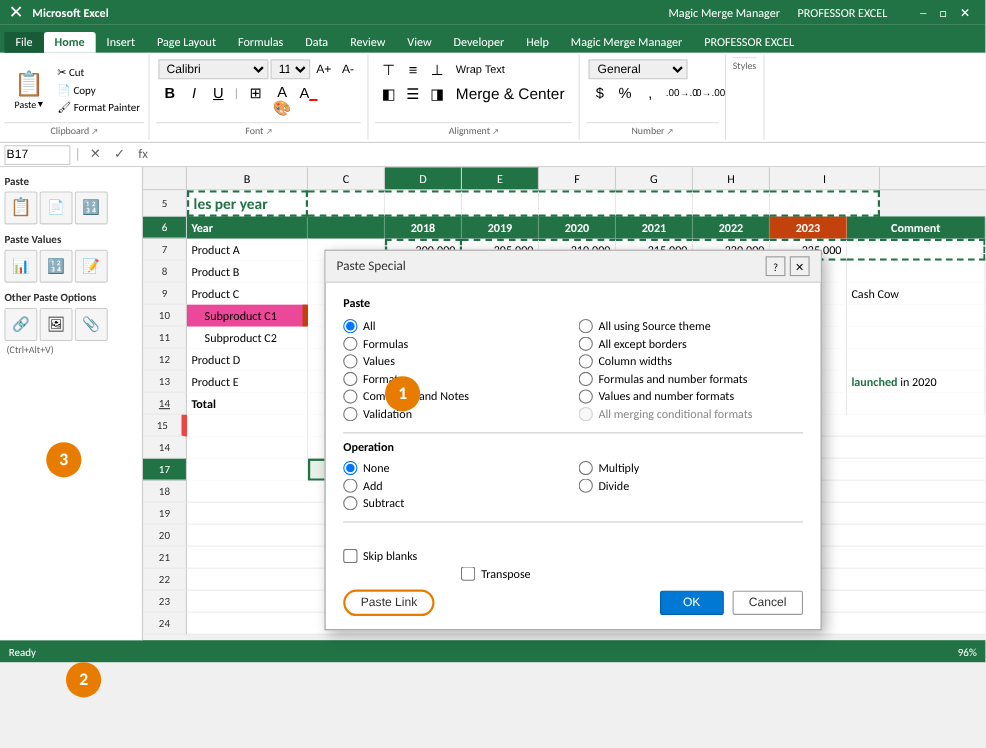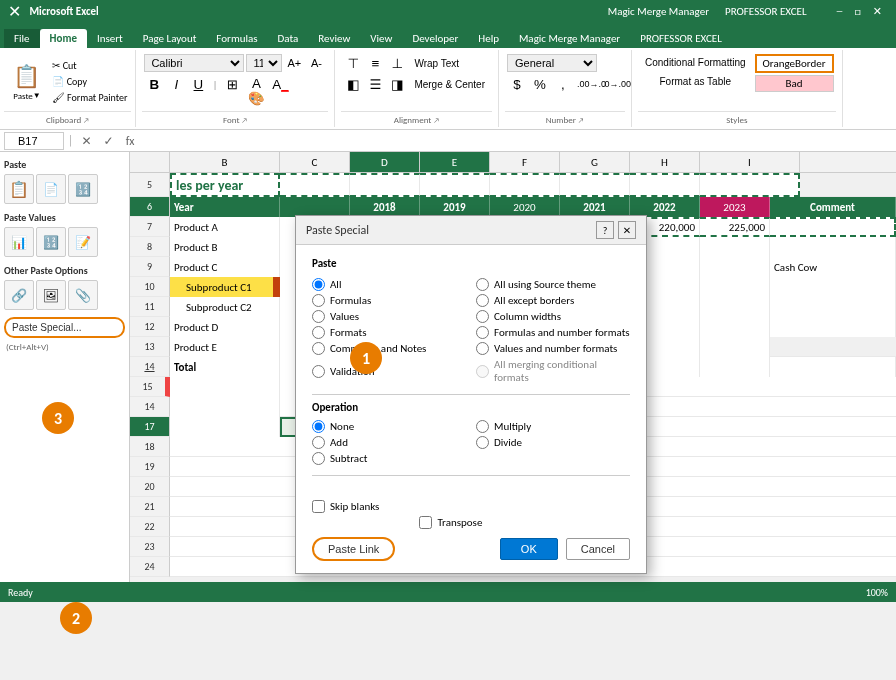--- a/index.html
+++ b/index.html
@@ -82,21 +82,21 @@
       <div style="display:flex; gap:2px; align-items:center;">
         <button style="width:20px; height:18px; border:1px solid transparent; background:none; cursor:pointer;">⊤</button>
         <button style="width:20px; height:18px; border:1px solid transparent; background:none; cursor:pointer;">≡</button>
         <button style="width:20px; height:18px; border:1px solid transparent; background:none; cursor:pointer;">⊥</button>
         <button style="padding:1px 4px; border:1px solid transparent; background:none; cursor:pointer; font-size:10px;">Wrap Text</button>
       </div>
       <div style="display:flex; gap:2px; align-items:center;">
         <button style="width:20px; height:18px; border:1px solid transparent; background:none; cursor:pointer;">◧</button>
         <button style="width:20px; height:18px; border:1px solid transparent; background:none; cursor:pointer;">☰</button>
         <button style="width:20px; height:18px; border:1px solid transparent; background:none; cursor:pointer;">◨</button>
-        <button style="padding:1px 4px; border:1px solid transparent; background:none; cursor:pointer; font-size:10px;">Merge &amp; Center</button>
+        <button style="padding:1px 4px; border:1px solid transparent; background:none; cursor:pointer; font-size:14px;">Merge &amp; Center</button>
       </div>
     </div>
     <div style="font-size:9px; color:#666; text-align:center; border-top:1px solid #e0e0e0; padding-top:2px;">Alignment <span style="font-size:7px;">↗</span></div>
   </div>
 
   <div style="border-right:1px solid #e0e0e0; padding:2px 6px; display:flex; flex-direction:column;">
     <div style="display:flex; flex-direction:column; gap:3px; flex:1; padding:2px;">
       <select style="border:1px solid #ccc; padding:1px 3px; font-size:11px; width:90px;">
         <option>General</option>
       </select>
@@ -105,36 +105,26 @@
         <button style="width:20px; height:18px; border:1px solid transparent; background:none; cursor:pointer;">%</button>
         <button style="width:20px; height:18px; border:1px solid transparent; background:none; cursor:pointer;">,</button>
         <button style="width:22px; height:18px; border:1px solid transparent; background:none; cursor:pointer; font-size:9px;">.00→.0</button>
         <button style="width:22px; height:18px; border:1px solid transparent; background:none; cursor:pointer; font-size:9px;">.0→.00</button>
       </div>
     </div>
     <div style="font-size:9px; color:#666; text-align:center; border-top:1px solid #e0e0e0; padding-top:2px;">Number <span style="font-size:7px;">↗</span></div>
   </div>
 
   <div style="border-right:1px solid #e0e0e0; padding:2px 6px; display:flex; flex-direction:column;">
-    <div style="display:flex; gap:4px; align-items:flex-start; flex:1; padding:2px;">
-      <div style="display:flex; flex-direction:column; gap:2px;">
-        <button style="padding:2px 4px; border:1px solid transparent; background:none; cursor:pointer; font-size:10px; white-space:nowrap;">Conditional Formatting</button>
-        <button style="padding:2px 4px; border:1px solid transparent; background:none; cursor:pointer; font-size:10px; white-space:nowrap;">Format as Table</button>
-      </div>
-      <div style="display:flex; flex-direction:column; gap:2px;">
-        <div style="border:2px solid #e87c00; padding:1px 6px; font-size:11px; min-width:60px; text-align:center; cursor:pointer;">OrangeBorder</div>
-        <div style="background:#ffc7ce; border:1px solid #ccc; padding:1px 6px; font-size:11px; min-width:60px; text-align:center;">Bad</div>
-      </div>
-    </div>
     <div style="font-size:9px; color:#666; text-align:center; border-top:1px solid #e0e0e0; padding-top:2px;">Styles</div>
   </div>
 </div>
 
 <div style="background:white; border-bottom:1px solid #ccc; height:22px; display:flex; align-items:center; padding:0 4px; gap:4px;">
-  <input type="text" value="B17" style="width: 60px; border: 1px solid rgb(204, 204, 204); height: 18px; font-size: 11px; padding: 0px 13px;">
+  <input type="text" value="B17" style="width: 60px; border: 1px solid rgb(204, 204, 204); height: 18px; font-size: 11px; padding: 0px 1px;">
   <span style="color:#999;">│</span>
   <span style="font-size:12px; cursor:pointer; color:#666; padding:0 4px;">✕</span>
   <span style="font-size:12px; cursor:pointer; color:#666; padding:0 4px;">✓</span>
   <span style="font-size:12px; cursor:pointer; color:#666; padding:0 4px;">fx</span>
   <input type="text" value="" style="flex: 1 1 0%; border: none; outline: none; font-size: 11px; padding: 0px 4px;">
 </div>
 
 <div style="display:flex; position:relative; height:430px;">
 
   <div style="width:130px; min-width:130px; background:white; border-right:1px solid #ccc; padding:4px; display:flex; flex-direction:column; gap:3px; overflow-y:auto;">
@@ -149,23 +139,20 @@
       <div style="width:30px; height:30px; background:#f5f5f5; border:1px solid #ccc; border-radius:2px; display:flex; align-items:center; justify-content:center; cursor:pointer; font-size:13px;">📊</div>
       <div style="width:30px; height:30px; background:#f5f5f5; border:1px solid #ccc; border-radius:2px; display:flex; align-items:center; justify-content:center; cursor:pointer; font-size:13px;">🔢</div>
       <div style="width:30px; height:30px; background:#f5f5f5; border:1px solid #ccc; border-radius:2px; display:flex; align-items:center; justify-content:center; cursor:pointer; font-size:13px;">📝</div>
     </div>
     <div style="font-size:10px; font-weight:bold; color:#333; margin-top:4px;">Other Paste Options</div>
     <div style="display:flex; gap:2px; align-items:center;">
       <div style="width:30px; height:30px; background:#f5f5f5; border:1px solid #ccc; border-radius:2px; display:flex; align-items:center; justify-content:center; cursor:pointer; font-size:13px;">🔗</div>
       <div style="width:30px; height:30px; background:#f5f5f5; border:1px solid #ccc; border-radius:2px; display:flex; align-items:center; justify-content:center; cursor:pointer; font-size:13px;">🖼</div>
       <div style="width:30px; height:30px; background:#f5f5f5; border:1px solid #ccc; border-radius:2px; display:flex; align-items:center; justify-content:center; cursor:pointer; font-size:13px;">📎</div>
     </div>
-    <button style="background:none; border:2px solid #e87c00; border-radius:10px; padding:3px 6px; color:#333; font-size:10px; cursor:pointer; display:flex; align-items:center; gap:2px; margin-top:4px; white-space:nowrap;">
-      <span>Paste Special...</span>
-    </button>
     <div style="font-size:9px; color:#666; padding-left:2px;">(Ctrl+Alt+V)</div>
   </div>
 
   <div style="flex:1; overflow:hidden; display:flex; flex-direction:column;">
 
     <div style="display:flex; background:#f2f2f2; border-bottom:1px solid #ccc; min-height:20px;">
       <div style="width:40px; min-width:40px; border-right:1px solid #ccc; height:20px;"></div>
       <div style="width:110px; min-width:110px; border-right:1px solid #ccc; height:20px; display:flex; align-items:center; justify-content:center; font-size:11px; background:#f2f2f2;">B</div>
       <div style="width:70px; min-width:70px; border-right:1px solid #ccc; height:20px; display:flex; align-items:center; justify-content:center; font-size:11px; background:#f2f2f2;">C</div>
       <div style="width:70px; min-width:70px; border-right:1px solid #ccc; height:20px; display:flex; align-items:center; justify-content:center; font-size:11px; background:#217346; color:white;">D</div>
@@ -212,24 +199,24 @@
           <div style="width:70px; border-right:1px solid #e8e8e8; height:24px; background:white; border-top:2px dashed #217346; border-bottom:2px dashed #217346;"></div>
           <div style="width:70px; border-right:1px solid #e8e8e8; height:24px; background:white; border-top:2px dashed #217346; border-bottom:2px dashed #217346;"></div>
           <div style="width:100px; border-right:1px solid #e8e8e8; height:24px; background:white; border-top:2px dashed #217346; border-right:2px dashed #217346; border-bottom:2px dashed #217346;"></div>
         </div>
 
         <div style="display:flex; height:20px; border-bottom:1px solid #e8e8e8; background:#217346;">
           <div style="width:110px; border-right:1px solid rgba(255,255,255,0.3); height:20px; background:#217346; color:white; font-weight:bold; padding:0 4px; display:flex; align-items:center;">Year</div>
           <div style="width:70px; border-right:1px solid rgba(255,255,255,0.3); height:20px; background:#217346;"></div>
           <div style="width:70px; border-right:1px solid rgba(255,255,255,0.3); height:20px; background:#217346; color:white; font-weight:bold; display:flex; align-items:center; justify-content:center;">2018</div>
           <div style="width:70px; border-right:1px solid rgba(255,255,255,0.3); height:20px; background:#217346; color:white; font-weight:bold; display:flex; align-items:center; justify-content:center;">2019</div>
-          <div style="width:70px; border-right:1px solid rgba(255,255,255,0.3); height:20px; background:#217346; color:white; font-weight:normal; display:flex; align-items:center; justify-content:center;">2020</div>
+          <div style="width:70px; border-right:1px solid rgba(255,255,255,0.3); height:20px; background:#217346; color:white; font-weight:bold; display:flex; align-items:center; justify-content:center;">2020</div>
           <div style="width:70px; border-right:1px solid rgba(255,255,255,0.3); height:20px; background:#217346; color:white; font-weight:bold; display:flex; align-items:center; justify-content:center;">2021</div>
           <div style="width:70px; border-right:1px solid rgba(255,255,255,0.3); height:20px; background:#217346; color:white; font-weight:bold; display:flex; align-items:center; justify-content:center;">2022</div>
-          <div style="width:70px; border-right:1px solid rgba(255,255,255,0.3); height:20px; background:#be185d; color:white; font-weight:normal; display:flex; align-items:center; justify-content:center;">2023</div>
+          <div style="width:70px; border-right:1px solid rgba(255,255,255,0.3); height:20px; background:#c2410c; color:white; font-weight:bold; display:flex; align-items:center; justify-content:center;">2023</div>
           <div style="width:100px; border-right:1px solid rgba(255,255,255,0.3); height:20px; background:#217346; color:white; font-weight:bold; display:flex; align-items:center; justify-content:center; flex:1;">Comment</div>
         </div>
 
         <div style="display:flex; height:20px; border-bottom:1px solid #e8e8e8;">
           <div style="width:110px; border-right:1px solid #e8e8e8; height:20px; background:white; padding:0 4px; display:flex; align-items:center; font-size:11px;">Product A</div>
           <div style="width:70px; border-right:1px solid #e8e8e8; height:20px; background:white;"></div>
           <div style="width:70px; border-right:1px solid #e8e8e8; height:20px; background:white; padding:0 4px; display:flex; align-items:center; justify-content:flex-end; font-size:11px; border:2px dashed #217346;">200,000</div>
           <div style="width:70px; border-right:1px solid #e8e8e8; height:20px; background:white; padding:0 4px; display:flex; align-items:center; justify-content:flex-end; font-size:11px; border-top:2px dashed #217346; border-bottom:2px dashed #217346;">205,000</div>
           <div style="width:70px; border-right:1px solid #e8e8e8; height:20px; background:white; padding:0 4px; display:flex; align-items:center; justify-content:flex-end; font-size:11px; border-top:2px dashed #217346; border-bottom:2px dashed #217346;">210,000</div>
           <div style="width:70px; border-right:1px solid #e8e8e8; height:20px; background:white; padding:0 4px; display:flex; align-items:center; justify-content:flex-end; font-size:11px; border-top:2px dashed #217346; border-bottom:2px dashed #217346;">215,000</div>
@@ -256,21 +243,21 @@
           <div style="width:70px; border-right:1px solid #e8e8e8; height:20px; background:white; padding:0 4px; display:flex; align-items:center; justify-content:flex-end; font-size:11px;">650,000</div>
           <div style="width:70px; border-right:1px solid #e8e8e8; height:20px; background:white; padding:0 4px; display:flex; align-items:center; justify-content:flex-end; font-size:11px;">655</div>
           <div style="width:70px; border-right:1px solid #e8e8e8; height:20px; background:white;"></div>
           <div style="width:70px; border-right:1px solid #e8e8e8; height:20px; background:white;"></div>
           <div style="width:70px; border-right:1px solid #e8e8e8; height:20px; background:white;"></div>
           <div style="width:70px; border-right:1px solid #e8e8e8; height:20px; background:white;"></div>
           <div style="flex:1; border-right:1px solid #e8e8e8; height:20px; background:white; padding:0 4px; font-size:11px; display:flex; align-items:center;">Cash Cow</div>
         </div>
 
         <div style="display:flex; height:20px; border-bottom:1px solid #e8e8e8;">
-          <div style="width:110px; border-right:7px solid #c2410c; height:20px; background:#fde047; padding:0 4px 0 16px; display:flex; align-items:center; font-size:11px;">Subproduct C1</div>
+          <div style="width:110px; border-right:5px solid #c2410c; height:20px; background:#ec4899; padding:0 4px 0 16px; display:flex; align-items:center; font-size:11px;">Subproduct C1</div>
           <div style="width:70px; border-right:1px solid #e8e8e8; height:20px; background:white;"></div>
           <div style="width:70px; border-right:1px solid #e8e8e8; height:20px; background:white; padding:0 4px; display:flex; align-items:center; justify-content:flex-end; font-size:11px;">600,000</div>
           <div style="width:70px; border-right:1px solid #e8e8e8; height:20px; background:white; padding:0 4px; display:flex; align-items:center; justify-content:flex-end; font-size:11px;">605</div>
           <div style="width:70px; border-right:1px solid #e8e8e8; height:20px; background:white;"></div>
           <div style="width:70px; border-right:1px solid #e8e8e8; height:20px; background:white;"></div>
           <div style="width:70px; border-right:1px solid #e8e8e8; height:20px; background:white;"></div>
           <div style="width:70px; border-right:1px solid #e8e8e8; height:20px; background:white;"></div>
           <div style="flex:1; border-right:1px solid #e8e8e8; height:20px; background:white;"></div>
         </div>
 
@@ -300,20 +287,21 @@
 
         <div style="display:flex; height:20px; border-bottom:1px solid #e8e8e8;">
           <div style="width:110px; border-right:1px solid #e8e8e8; height:20px; background:white; padding:0 4px; display:flex; align-items:center; font-size:11px;">Product E</div>
           <div style="width:70px; border-right:1px solid #e8e8e8; height:20px; background:white;"></div>
           <div style="width:70px; border-right:1px solid #e8e8e8; height:20px; background:white; padding:0 4px; display:flex; align-items:center; justify-content:flex-end; font-size:11px;">0</div>
           <div style="width:70px; border-right:1px solid #e8e8e8; height:20px; background:white;"></div>
           <div style="width:70px; border-right:1px solid #e8e8e8; height:20px; background:white;"></div>
           <div style="width:70px; border-right:1px solid #e8e8e8; height:20px; background:white;"></div>
           <div style="width:70px; border-right:1px solid #e8e8e8; height:20px; background:white;"></div>
           <div style="width:70px; border-right:1px solid #e8e8e8; height:20px; background:white;"></div>
+          <div style="flex:1; border-right:1px solid #e8e8e8; height:20px; background:white; padding:0 4px; font-size:11px; display:flex; align-items:center;"><span style="color:#217346; font-weight:bold;">launched</span>&nbsp;in 2020</div>
         </div>
 
         <div style="display:flex; height:20px; border-bottom:1px solid #e8e8e8;">
           <div style="width:110px; border-right:1px solid #e8e8e8; height:20px; background:white; padding:0 4px; display:flex; align-items:center; font-size:11px; font-weight:bold;">Total</div>
           <div style="width:70px; border-right:1px solid #e8e8e8; height:20px; background:white;"></div>
           <div style="width:70px; border-right:1px solid #e8e8e8; height:20px; background:white; padding:0 4px; display:flex; align-items:center; justify-content:flex-end; font-size:11px; font-weight:bold;">1,740,000</div>
           <div style="width:70px; border-right:1px solid #e8e8e8; height:20px; background:white; padding:0 4px; display:flex; align-items:center; justify-content:flex-end; font-size:11px; font-weight:bold;">1,775</div>
           <div style="width:70px; border-right:1px solid #e8e8e8; height:20px; background:white;"></div>
           <div style="width:70px; border-right:1px solid #e8e8e8; height:20px; background:white;"></div>
           <div style="width:70px; border-right:1px solid #e8e8e8; height:20px; background:white;"></div>
@@ -357,21 +345,21 @@
         <div style="display:flex; height:20px; border-bottom:1px solid #e8e8e8;">
             <div style="flex:1; background:white;"></div>
           </div>
         <div style="display:flex; height:20px; border-bottom:1px solid #e8e8e8;">
             <div style="flex:1; background:white;"></div>
           </div>
       </div>
     </div>
   </div>
 
-  <div style="position:absolute; top:63px; left:295px; width:352px; background:white; border:1px solid #999; box-shadow:4px 4px 12px rgba(0,0,0,0.3); z-index:300;">
+  <div style="position:absolute; top:75px; left:295px; width:452px; background:white; border:1px solid #999; box-shadow:4px 4px 12px rgba(0,0,0,0.3); z-index:300;">
 
     <div style="background:#f0f0f0; border-bottom:1px solid #ccc; padding:5px 10px; display:flex; align-items:center; justify-content:space-between;">
       <span style="font-size:12px; font-weight:normal; color:#333;">Paste Special</span>
       <div style="display:flex; gap:4px;">
         <span style="width:18px; height:18px; border:1px solid #999; background:#f0f0f0; display:flex; align-items:center; justify-content:center; font-size:10px; cursor:pointer;">?</span>
         <span style="width:18px; height:18px; border:1px solid #999; background:#f0f0f0; display:flex; align-items:center; justify-content:center; font-size:10px; cursor:pointer;">✕</span>
       </div>
     </div>
 
     <div style="padding:12px 16px;">
@@ -468,14 +456,14 @@
 
   <div style="position:absolute; top:450px; left:60px; width:32px; height:32px; border-radius:50%; background:#e87c00; color:white; font-size:16px; font-weight:bold; display:flex; align-items:center; justify-content:center; z-index:400; pointer-events:none;">2</div>
 
   <div style="position:absolute; top:250px; left:42px; width:32px; height:32px; border-radius:50%; background:#e87c00; color:white; font-size:16px; font-weight:bold; display:flex; align-items:center; justify-content:center; z-index:400; pointer-events:none;">3</div>
 
 </div>
 
 <div style="background:#217346; height:20px; display:flex; align-items:center; padding:0 8px; color:white; font-size:10px; gap:16px;">
   <span>Ready</span>
   <span style="flex:1;"></span>
-  <span>100%</span>
+  <span>96%</span>
 </div>
 
 </body></html>

